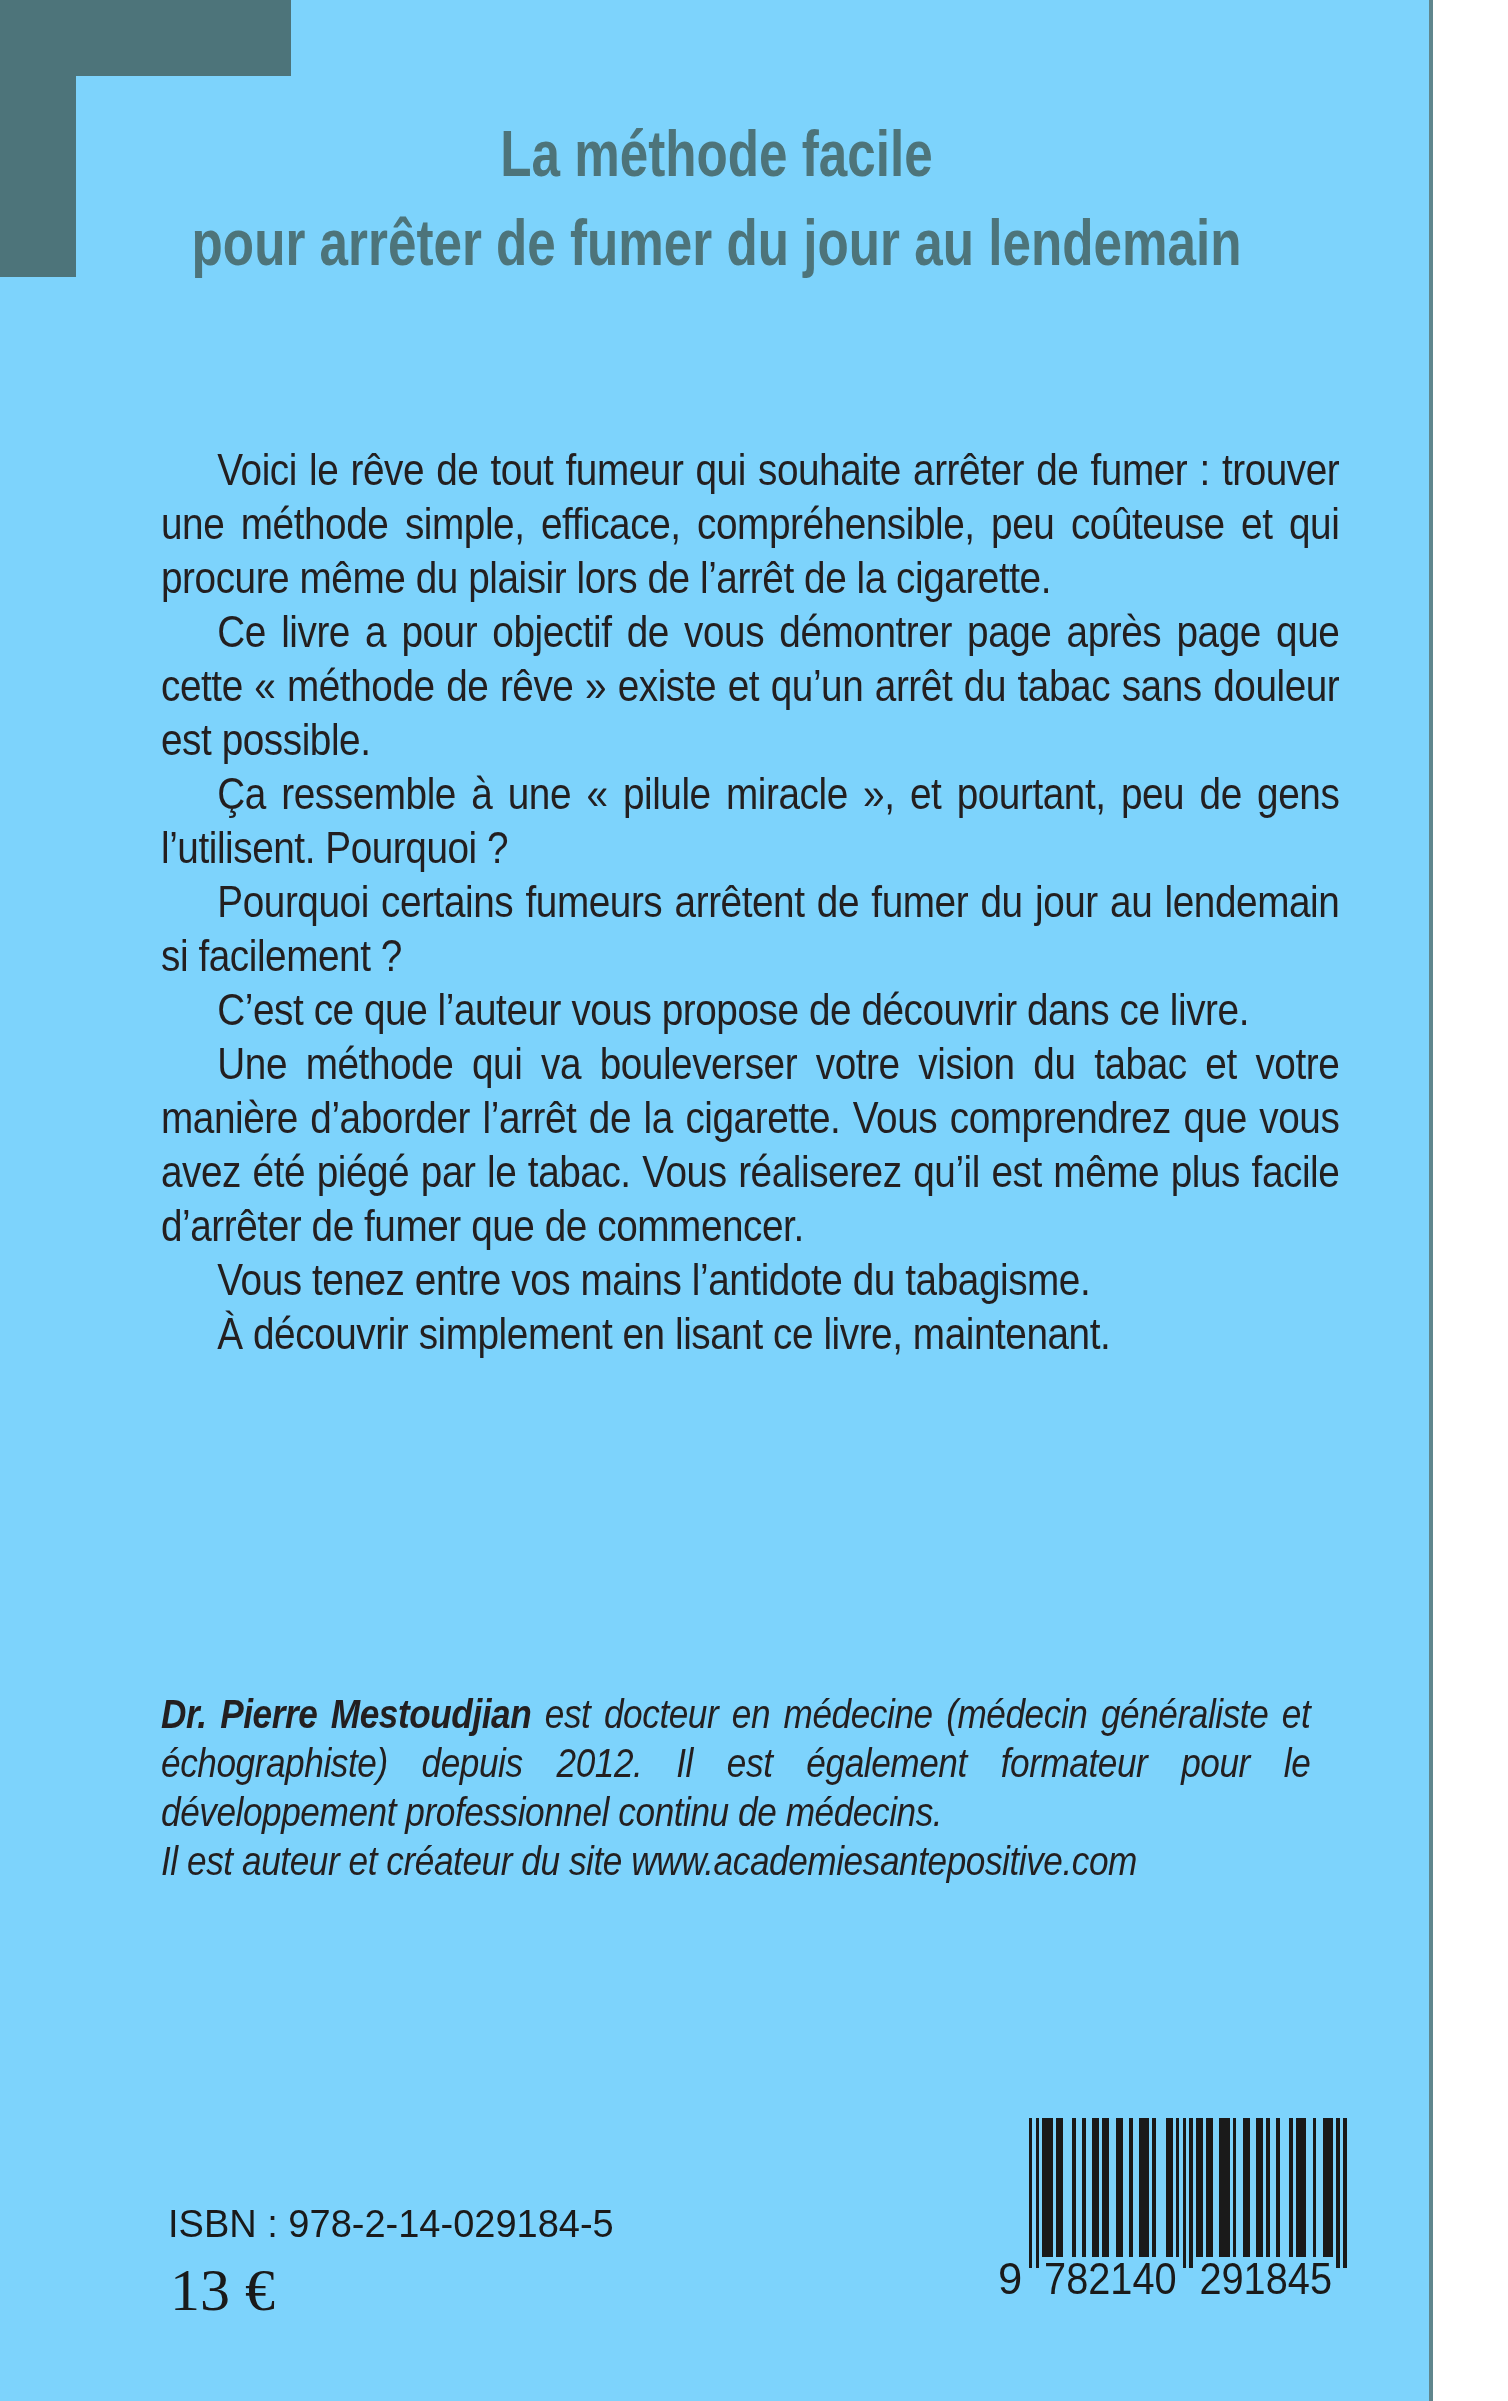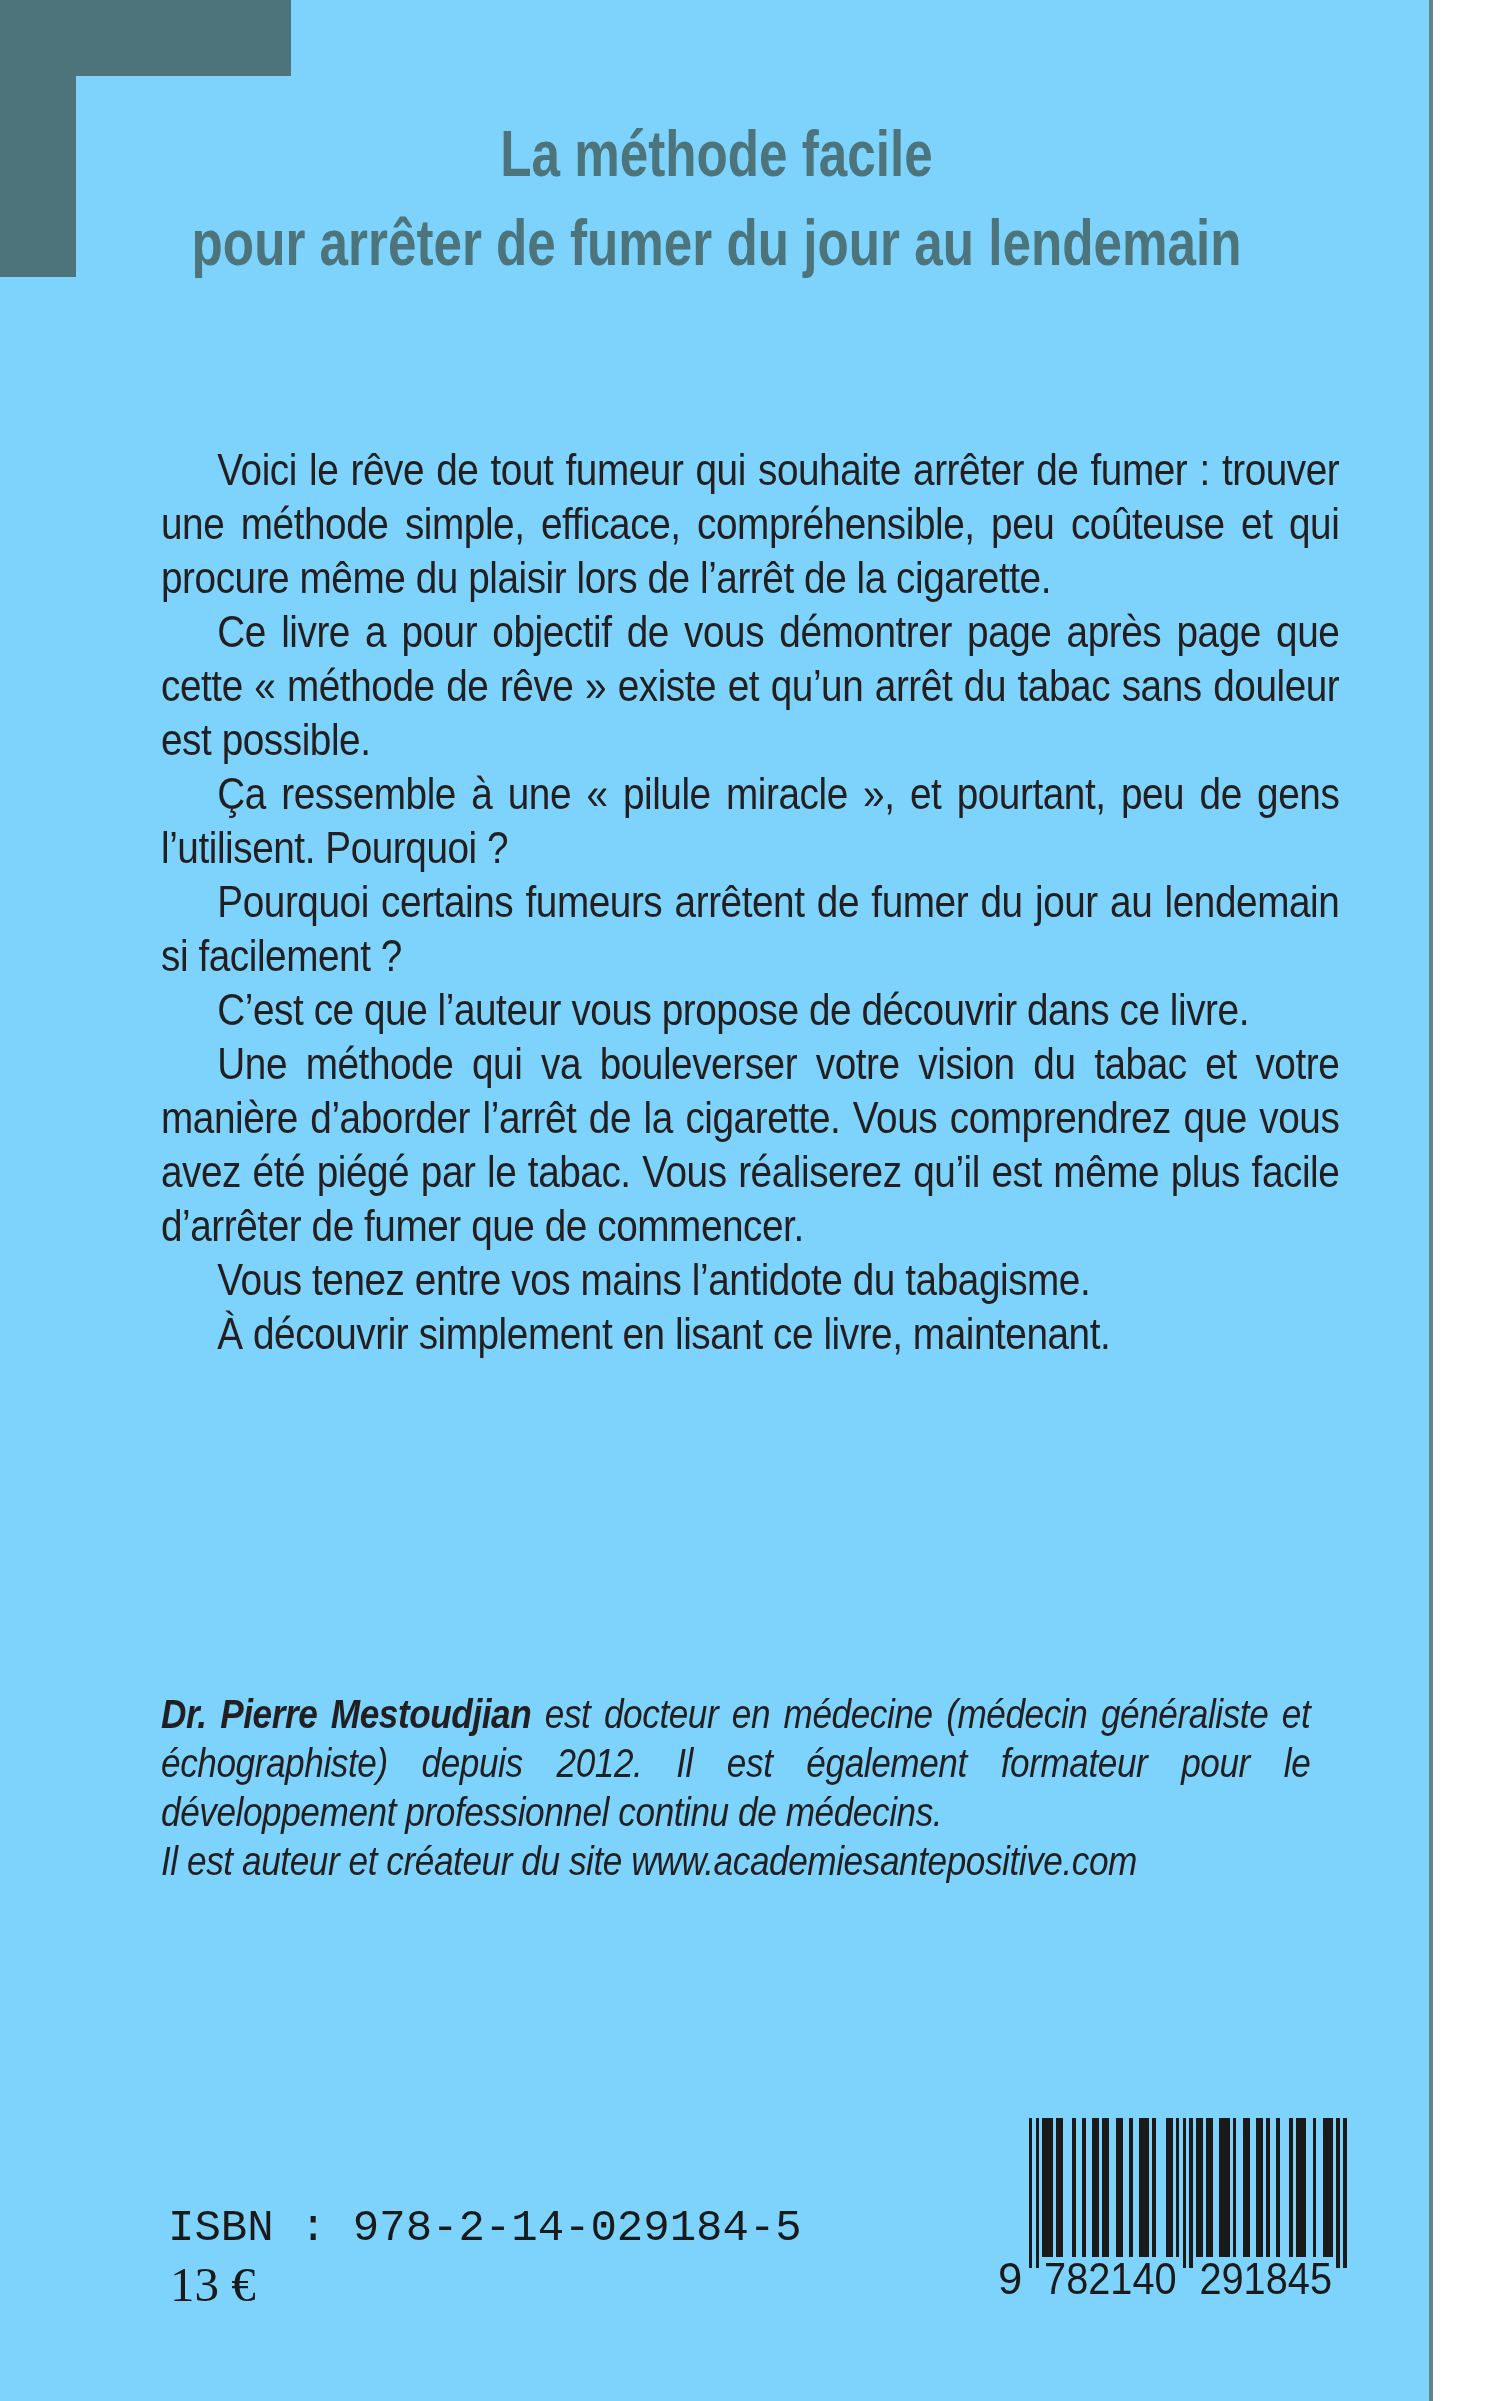--- a/index.html
+++ b/index.html
@@ -71,27 +71,27 @@
   .bio-first { text-align: justify; }
   .bio-name { font-weight: bold; }
 
   .credit-line {
     position: absolute; left: 167px; top: 2124px;
     font-family: "Liberation Serif", serif;
     font-size: 36px; color: #1a1a1a;
   }
   .isbn-line {
     position: absolute; left: 168px; top: 2203px;
-    font-family: Liberation Mono, monospace;
-    font-size: 44px; color: #1a1a1a;
+    font-family: Liberation Sans, sans-serif;
+    font-size: 38px; color: #1a1a1a;
   }
   .price-line {
     position: absolute; left: 170px; top: 2256px;
     font-family: "Liberation Serif", serif;
-    font-size: 49px; color: #1a1a1a;
+    font-size: 60px; color: #1a1a1a;
   }
 
   .barcode-wrap {
     position: absolute; left: 991px; top: 2118px;
     width: 360px; height: 182px;
   }
   .barcode-wrap svg { display: block; }
   .barcode-digit {
     font-family: "Liberation Sans", sans-serif;
     font-size: 46px;

